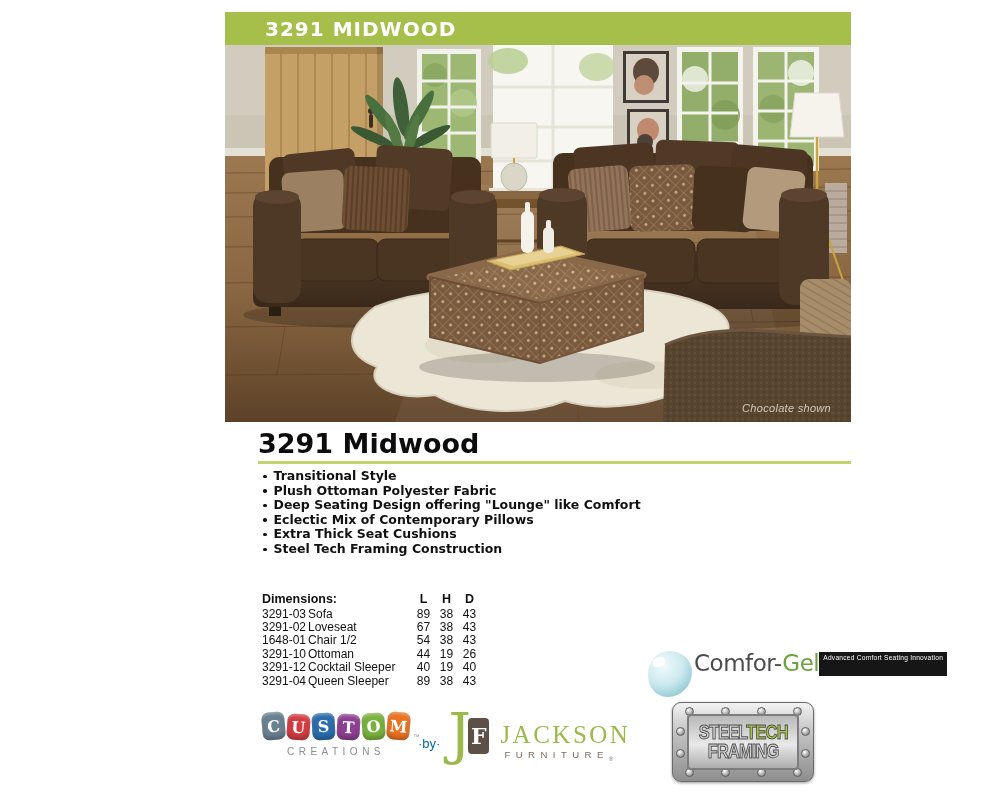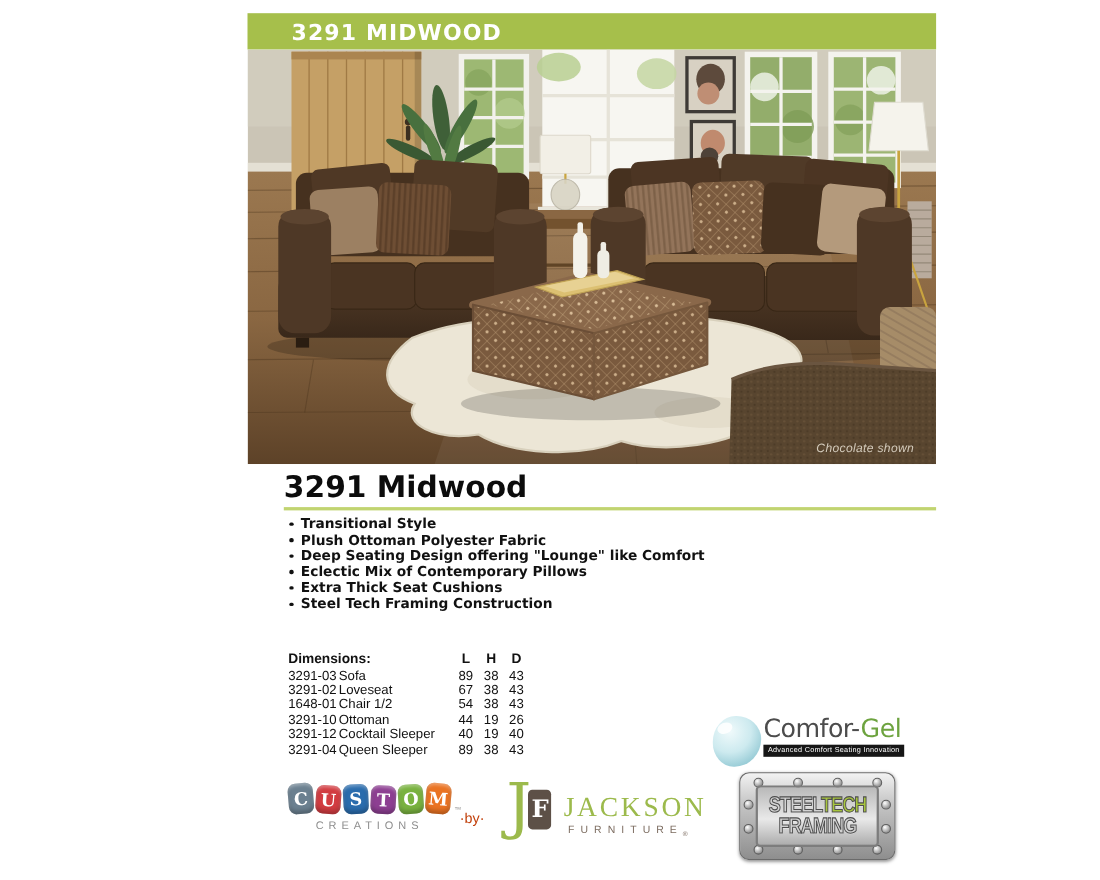--- a/index.html
+++ b/index.html
@@ -39,21 +39,21 @@
   .c-name{width:104px;}
   .c-num{width:23px;text-align:center;}
 
   
   .comforgel{position:absolute;left:648px;top:651px;display:flex;align-items:flex-start;}
   .gel-blob{position:relative;width:44px;height:46px;margin-right:2px;
             background:radial-gradient(circle at 35% 30%,#f0fafb 0%,#cdeaef 45%,#93c9d4 80%,#7db8c6 100%);
             border-radius:48% 52% 56% 44% / 52% 46% 56% 48%;}
   .gel-blob::after{content:"";position:absolute;left:4px;top:6px;width:14px;height:10px;
             background:rgba(255,255,255,.85);border-radius:50%;transform:rotate(-20deg);}
-  .gel-text{display:flex;flex-direction:column;}
+  .gel-text{display:flex;}
   .gel-name{font-family:"DejaVu Sans",sans-serif;font-size:23px;letter-spacing:-.5px;color:#4c4c4c;line-height:25px;}
   .gel-tagline{margin-top:1px;background:#161616;color:#fff;font-size:6.6px;letter-spacing:.25px;
             padding:2px 4px 2px 4px;width:120px;text-align:center;}
 
   
   .custom-logo{position:absolute;left:262px;top:712px;}
   .pillow-row{display:flex;align-items:flex-end;}
   .pillow{width:23px;height:26px;margin-right:2px;border-radius:7px;display:flex;align-items:center;
           justify-content:center;color:#fff;font-family:"DejaVu Serif",serif;font-weight:bold;
           font-size:16px;box-shadow:inset 0 -3px 4px rgba(0,0,0,.25), inset 0 2px 3px rgba(255,255,255,.35);}
@@ -62,21 +62,21 @@
   .pillow:nth-child(3){transform:rotate(-3deg);height:27px;}
   .pillow:nth-child(4){transform:rotate(3deg);}
   .pillow:nth-child(5){transform:rotate(-4deg);height:27px;}
   .pillow:nth-child(6){transform:rotate(5deg);height:28px;}
   .tm{font-size:6.5px;color:#999;align-self:flex-end;margin-left:1px;}
   .creations{margin-top:6px;text-align:center;width:148px;font-size:10px;letter-spacing:4.5px;
              color:#8d8d8d;}
 
   
   .byline{position:absolute;left:418px;top:710px;display:flex;align-items:flex-start;}
-  .by{color:#c2410c;font-size:13px;margin-top:26px;margin-right:20px;}
+  .by{color:#0369a1;font-size:13px;margin-top:26px;margin-right:8px;}
   .jf-mono{position:relative;width:46px;height:58px;}
   .jf-j{position:absolute;left:0;top:-6px;font-family:"DejaVu Serif",serif;font-size:56px;
         line-height:60px;color:#9cba4c;}
   .jf-f{position:absolute;left:20px;top:8px;width:21px;height:36px;background:#5d5047;border-radius:4px;
         color:#fff;font-family:"DejaVu Serif",serif;font-weight:bold;font-size:22px;
         display:flex;align-items:center;justify-content:center;}
   .jackson-stack{margin-left:6px;margin-top:12px;}
   .jackson-name{font-family:"Liberation Serif",serif;font-size:25px;letter-spacing:2.5px;line-height:26px;}
   .jackson-sub{font-size:9.5px;letter-spacing:5.5px;color:#7c6c60;margin-top:1px;padding-left:4px;}
   .reg{font-size:6px;letter-spacing:0;vertical-align:sub;}

